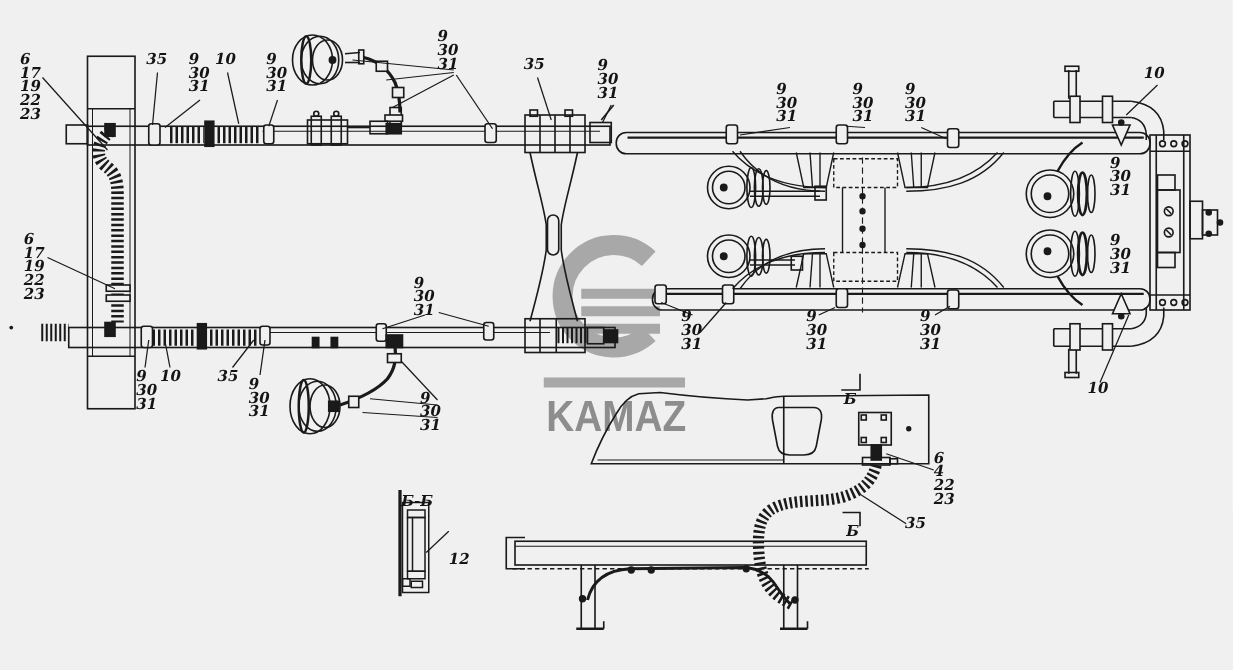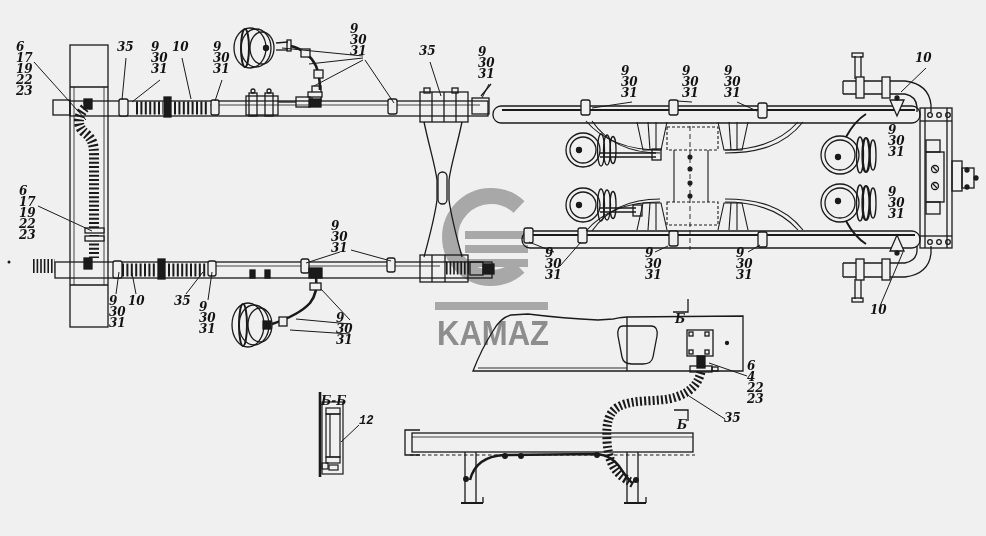--- a/index.html
+++ b/index.html
@@ -509,18 +509,18 @@
         <div>4</div>
         <div>22</div>
         <div>23</div>
       </div>
       <div class="callout" style="left: 724px; top: 413px;">
         <div>35</div>
       </div>
       <div class="callout" style="left: 321px; top: 369px; margin-top: 27px;">
         <div>Б-Б</div>
       </div>
-      <div class="callout" style="left: 359px; top: 416px; font-family: Liberation Mono, monospace;">
+      <div class="callout" style="left: 359px; top: 442px;">
         <div>12</div>
       </div>
     </div>
 
 </div>
 
 </body></html>

